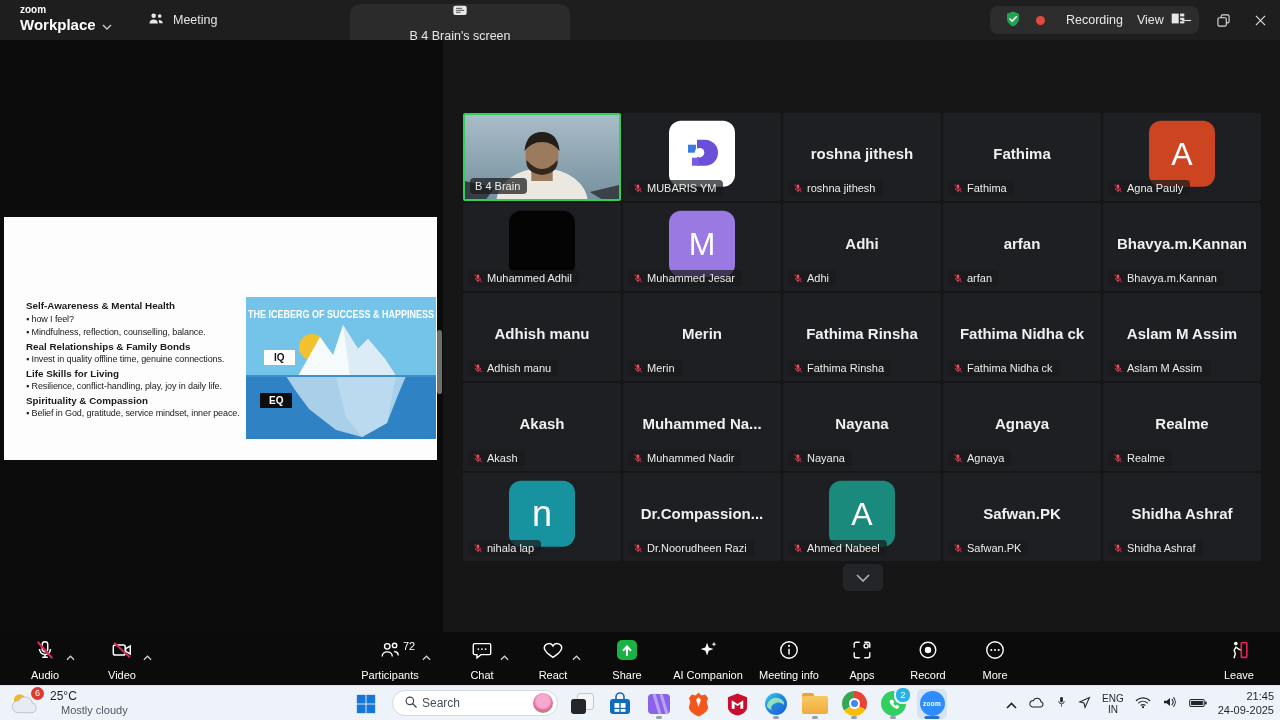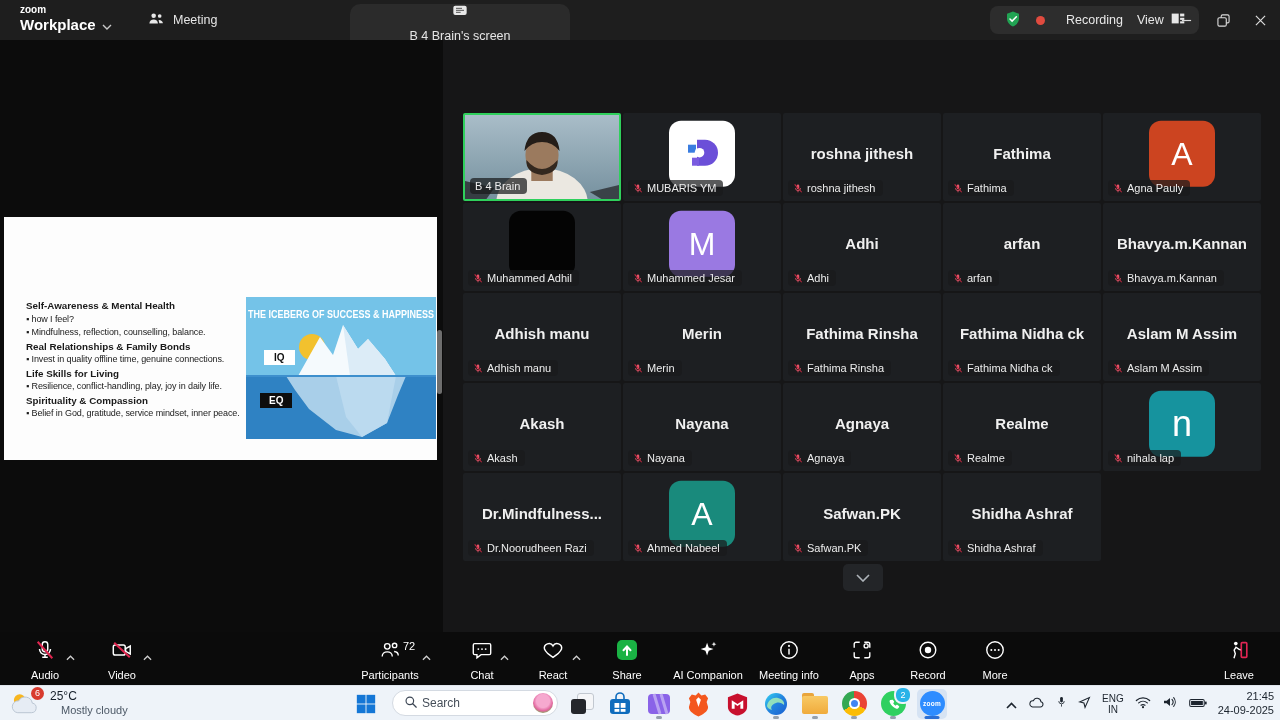--- a/index.html
+++ b/index.html
@@ -413,20 +413,33 @@
                 <svg width="10" height="11" viewBox="0 0 24 24">
                   <path d="M12 2.5a3 3 0 0 1 3 3V11a3 3 0 0 1-6 0V5.5a3 3 0 0 1 3-3z" fill="#e8566a"></path>
                   <path d="M6 11a6 6 0 0 0 12 0M12 17v4" stroke="#e8566a" stroke-width="2" fill="none"></path>
                   <path d="M4 2l17 19" stroke="#c22840" stroke-width="2.6"></path>
                 </svg>
               </span>
               <span>Akash</span>
             </div>
           </div>
           <div class="tile">
+            <div class="bigname">Muhammed  Na...</div>
+            <div class="nlabel">
+              <span class="micoff">
+                <svg width="10" height="11" viewBox="0 0 24 24">
+                  <path d="M12 2.5a3 3 0 0 1 3 3V11a3 3 0 0 1-6 0V5.5a3 3 0 0 1 3-3z" fill="#e8566a"></path>
+                  <path d="M6 11a6 6 0 0 0 12 0M12 17v4" stroke="#e8566a" stroke-width="2" fill="none"></path>
+                  <path d="M4 2l17 19" stroke="#c22840" stroke-width="2.6"></path>
+                </svg>
+              </span>
+              <span>Muhammed Nadir</span>
+            </div>
+          </div>
+          <div class="tile">
             <div class="bigname">Nayana</div>
             <div class="nlabel">
               <span class="micoff">
                 <svg width="10" height="11" viewBox="0 0 24 24">
                   <path d="M12 2.5a3 3 0 0 1 3 3V11a3 3 0 0 1-6 0V5.5a3 3 0 0 1 3-3z" fill="#e8566a"></path>
                   <path d="M6 11a6 6 0 0 0 12 0M12 17v4" stroke="#e8566a" stroke-width="2" fill="none"></path>
                   <path d="M4 2l17 19" stroke="#c22840" stroke-width="2.6"></path>
                 </svg>
               </span>
               <span>Nayana</span>
@@ -465,21 +478,21 @@
                 <svg width="10" height="11" viewBox="0 0 24 24">
                   <path d="M12 2.5a3 3 0 0 1 3 3V11a3 3 0 0 1-6 0V5.5a3 3 0 0 1 3-3z" fill="#e8566a"></path>
                   <path d="M6 11a6 6 0 0 0 12 0M12 17v4" stroke="#e8566a" stroke-width="2" fill="none"></path>
                   <path d="M4 2l17 19" stroke="#c22840" stroke-width="2.6"></path>
                 </svg>
               </span>
               <span>nihala lap</span>
             </div>
           </div>
           <div class="tile">
-            <div class="bigname">Dr.Mindfulness...</div>
+            <div class="bigname">Dr.Compassion...</div>
             <div class="nlabel">
               <span class="micoff">
                 <svg width="10" height="11" viewBox="0 0 24 24">
                   <path d="M12 2.5a3 3 0 0 1 3 3V11a3 3 0 0 1-6 0V5.5a3 3 0 0 1 3-3z" fill="#e8566a"></path>
                   <path d="M6 11a6 6 0 0 0 12 0M12 17v4" stroke="#e8566a" stroke-width="2" fill="none"></path>
                   <path d="M4 2l17 19" stroke="#c22840" stroke-width="2.6"></path>
                 </svg>
               </span>
               <span>Dr.Noorudheen Razi</span>
             </div>

